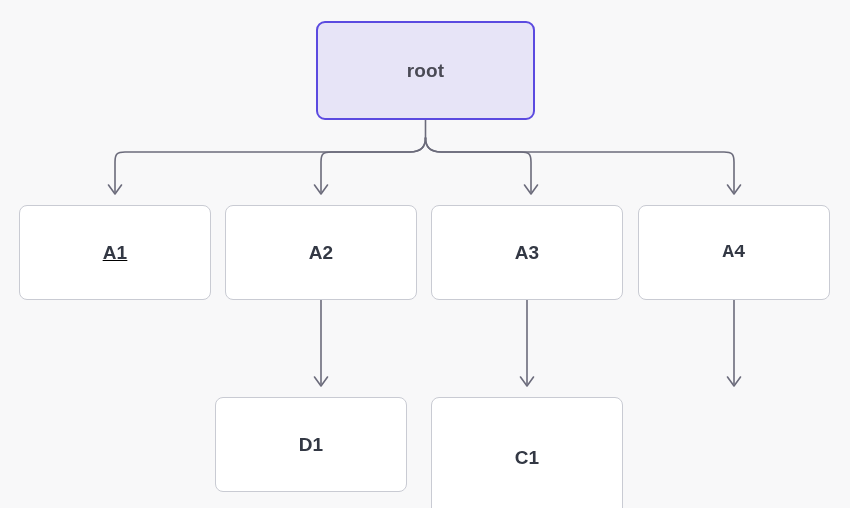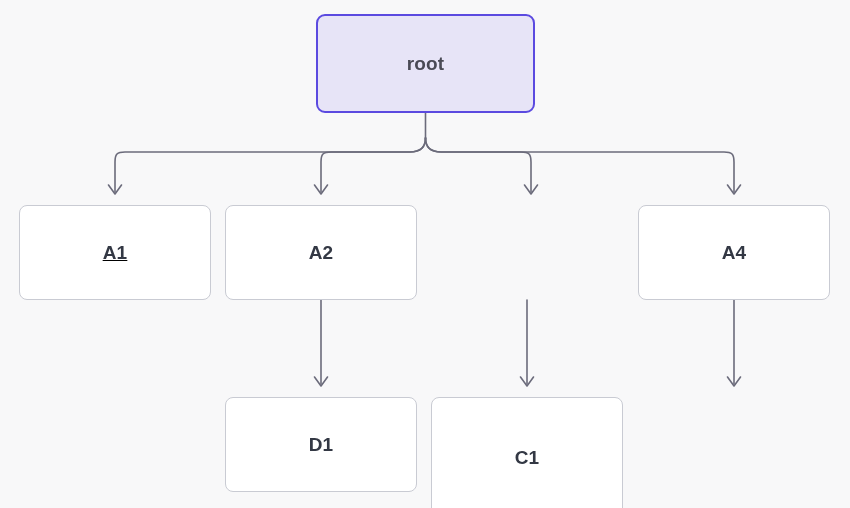--- a/index.html
+++ b/index.html
@@ -33,20 +33,21 @@
     justify-content: center;
     border-radius: 8px;
     border: 1.3px solid #c9cbd3;
     background: #ffffff;
     z-index: 2;
   }
   .node.root-node {
     border: 2px solid #5b4ae0;
     background: #e7e4f7;
     border-radius: 9px;
+    margin-top: 7px;
   }
   .node-label {
     font-size: 19px;
     font-weight: bold;
     color: #333844;
     letter-spacing: 0.2px;
     line-height: 1;
     user-select: none;
   }
   .root-node .node-label {
@@ -99,26 +100,29 @@
   </div>
 
   <div class="node" style="left:19px; top:205px; width:192px; height:95px;text-decoration:underline;">
     <span class="node-label">A1</span>
   </div>
 
   <div class="node" style="left:225px; top:205px; width:192px; height:95px;text-align:right;">
     <span class="node-label">A2</span>
   </div>
 
+  <div class="node" style="left:431px; top:205px; width:192px; height:95px;">
+    <span class="node-label">A3</span>
+  </div>
 
-  <div class="node" style="left:638px; top:205px; width:192px; height:95px;">
+  <div class="node" style="left:638px; top:205px; width:192px; height:95px;font-family:Liberation Mono, monospace;">
     <span class="node-label">A4</span>
   </div>
 
-  <div class="node" style="left:225px; top:397px; width:192px; height:95px;">
+  <div class="node" style="left:215px; top:397px; width:192px; height:95px;">
     <span class="node-label">D1</span>
   </div>
 
   <div class="node" style="left:431px; top:397px; width:192px; height:120px;">
     <span class="node-label">C1</span>
   </div>
 
 
 </div>
 

